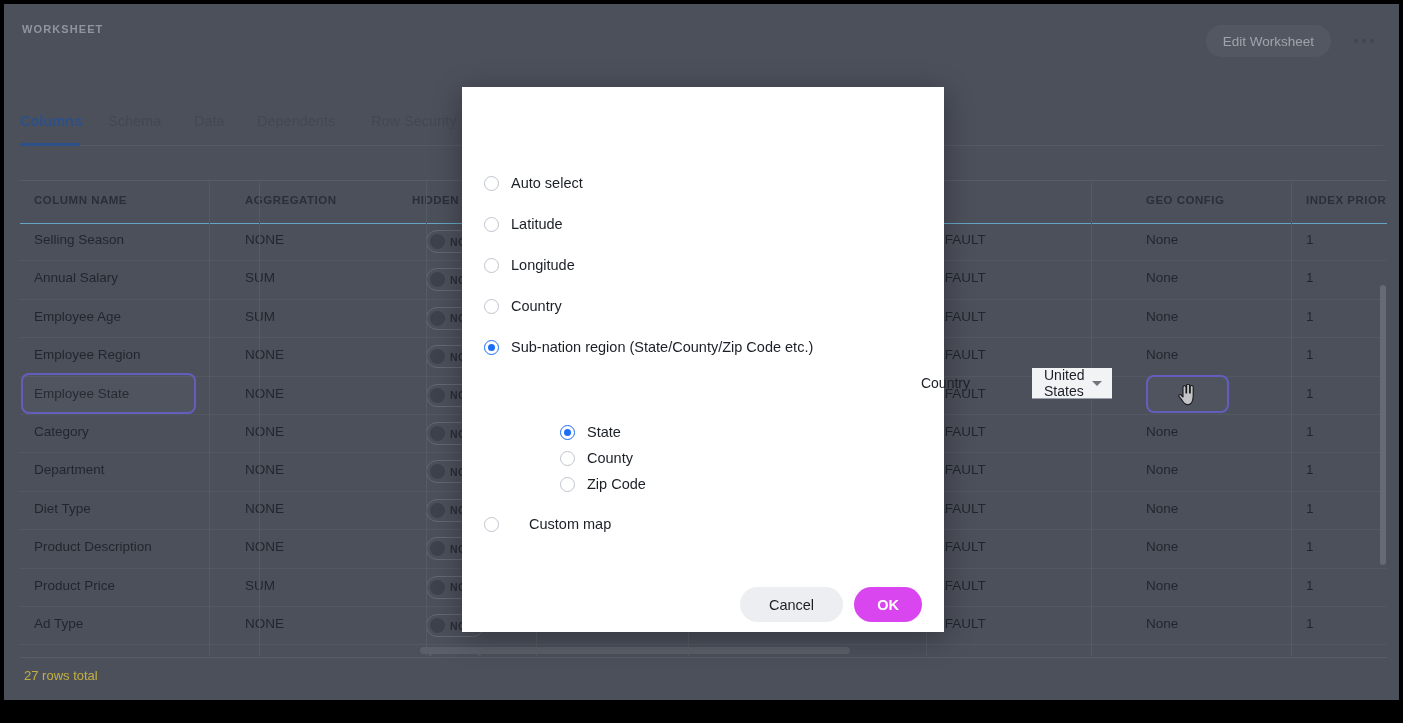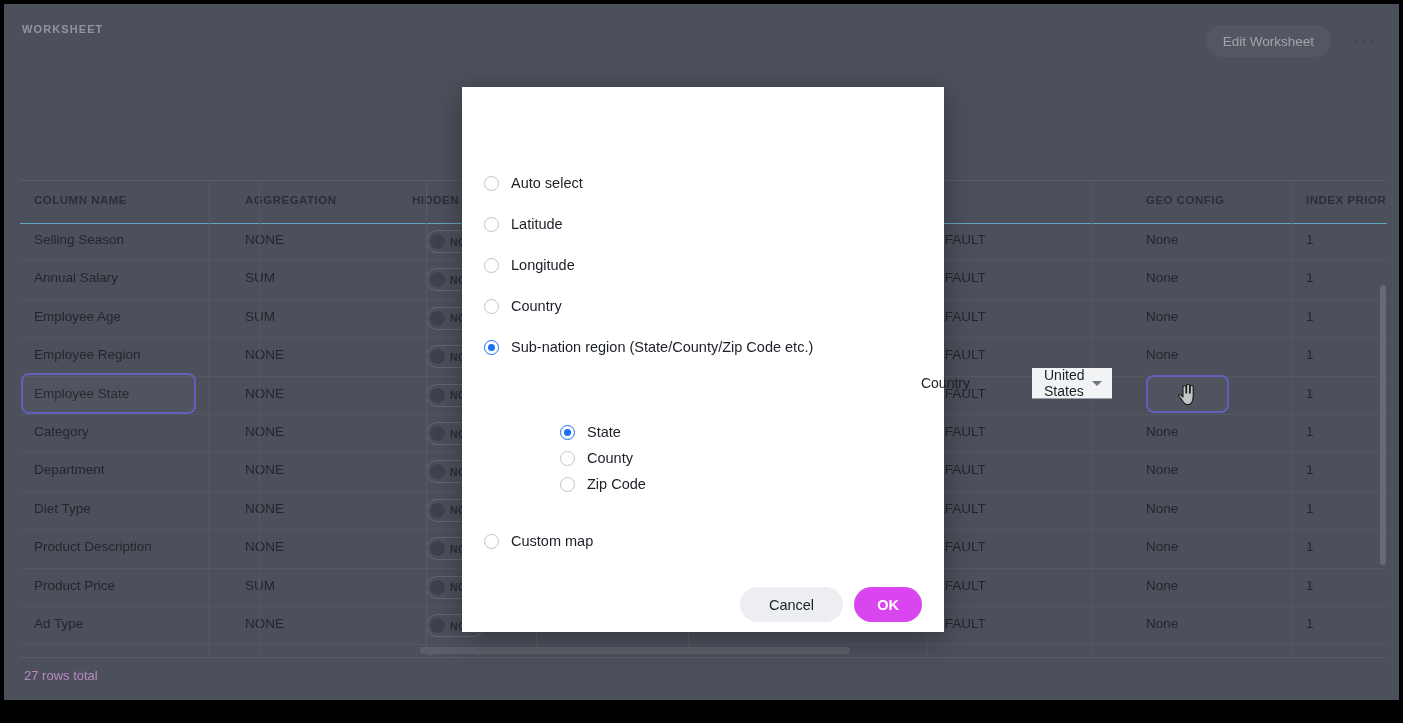--- a/index.html
+++ b/index.html
@@ -50,21 +50,21 @@
   .focus-ring{position:absolute;border:2.5px solid #7b72f2;border-radius:8px;box-sizing:border-box;
               background:rgba(255,255,255,0.035);}
   .cursor-hand{position:absolute;width:20px;height:22px;}
 
   
   .vscroll{position:absolute;right:1px;top:105px;width:6px;height:280px;border-radius:3px;background:#7e838d;}
   .hscroll{position:absolute;left:400px;bottom:2px;width:430px;height:7px;border-radius:4px;background:#6e737e;}
 
   
   .foot{position:absolute;left:16px;right:12px;bottom:8px;height:34px;border-top:1px solid #6a6f7b;}
-  .foot span{position:absolute;left:4px;top:10px;font-size:13px;color:#f0abfc;}
+  .foot span{position:absolute;left:4px;top:10px;font-size:13px;color:#fde047;}
 
   
   #modal{position:absolute;left:462px;top:87px;width:482px;height:545px;background:#fff;
          z-index:60;box-shadow:0 6px 28px rgba(0,0,0,.33);}
   .m-hdr{height:64px;background:#f7f8fa;display:flex;align-items:center;padding-left:22px;
          box-sizing:border-box;}
   .m-title{font-size:19px;font-weight:bold;color:#12161c;}
   .m-body{position:relative;height:481px;}
 
   .opt{position:absolute;display:flex;align-items:center;cursor:pointer;}
@@ -95,20 +95,29 @@
   <div class="hdr">
     <div class="eyebrow">WORKSHEET</div>
     <div class="edit-btn">Edit Worksheet</div>
     <div class="kebab">
         <i></i>
         <i></i>
         <i></i>
       </div>
   </div>
 
+  <div class="tabs">
+    <div class="tabs-rule"></div>
+    <div class="tab active" style="left:16px">Columns</div>
+    <div class="tab" style="left:104px">Schema</div>
+    <div class="tab" style="left:190px">Data</div>
+    <div class="tab" style="left:253px">Dependents</div>
+    <div class="tab" style="left:367px">Row Security</div>
+    <div class="tab-underline" style="left:16px;width:60px"></div>
+  </div>
 
   <div class="tablewrap">
     <div class="thead">
       <div class="th" style="left:14px">COLUMN NAME</div>
       <div class="th" style="left:225px">AGGREGATION</div>
       <div class="th" style="left:392px">HIDDEN</div>
       <div class="th" style="left:654px">INDEX TYPE</div>
       <div class="th" style="left:1126px">GEO CONFIG</div>
       <div class="th" style="left:1286px">INDEX PRIORITY</div>
     </div>
@@ -331,18 +340,18 @@
         <span class="opt-label">State</span>
       </div>
       <div class="opt" style="left: 98px; top: 363px;">
         <span class="radio"></span>
         <span class="opt-label">County</span>
       </div>
       <div class="opt" style="left: 98px; top: 389px;">
         <span class="radio"></span>
         <span class="opt-label">Zip Code</span>
       </div>
-      <div class="opt" style="left: 22px; top: 446px;">
+      <div class="opt" style="left: 22px; top: 429px; gap: 18px;">
         <span class="radio"></span>
         <span class="opt-label">Custom map</span>
       </div>
     </div>
 </div>
 
 </body></html>

